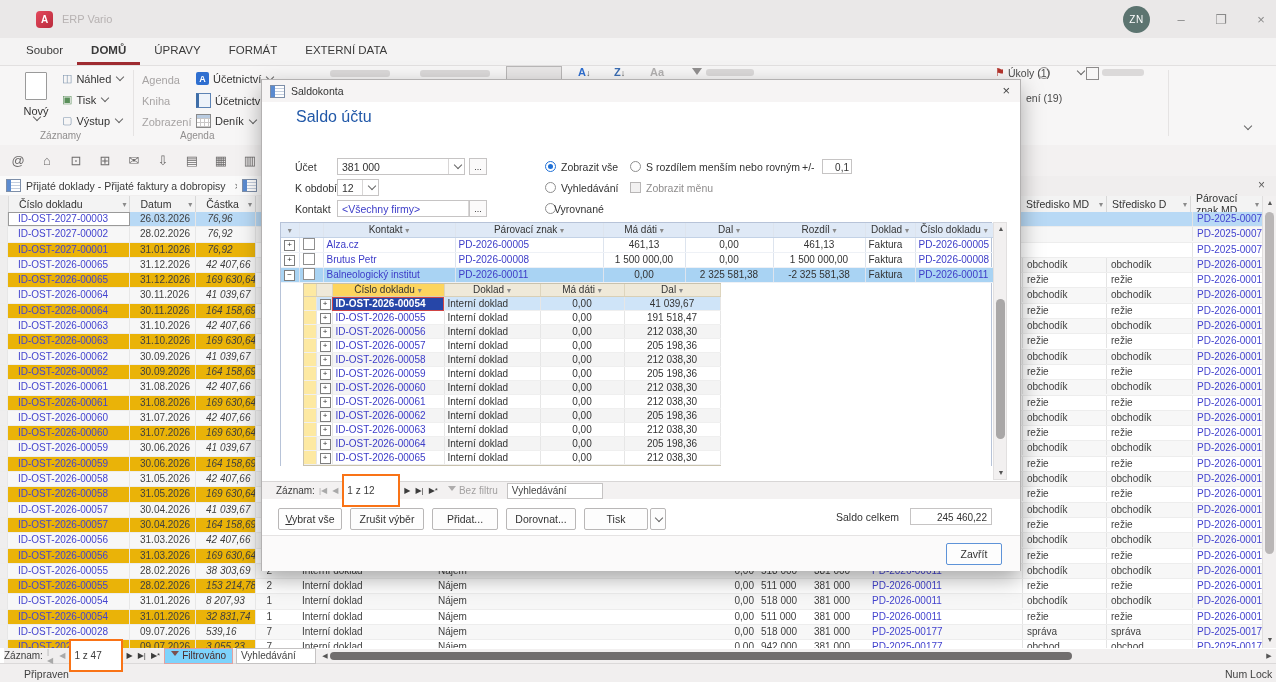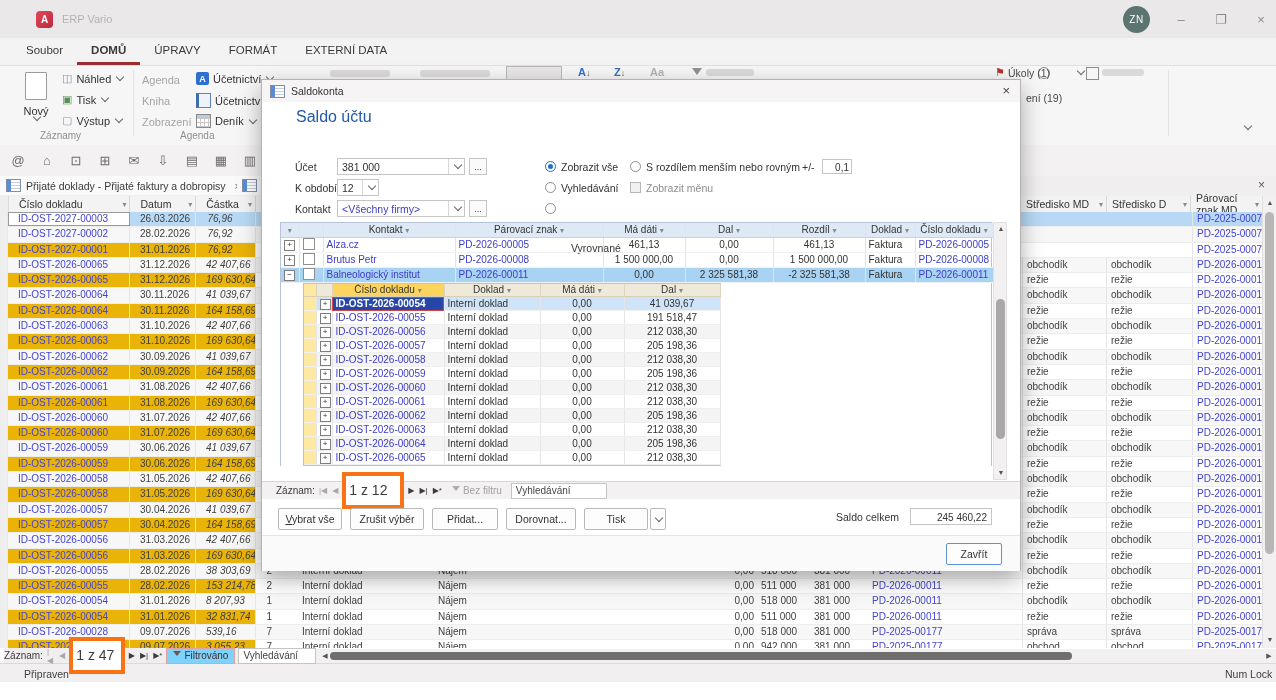--- a/index.html
+++ b/index.html
@@ -83,21 +83,21 @@
   .lc.id{width:122px;color:#4343cf;}
   .lc.dt{width:66px;color:#3f3f3f;}
   .lc.am{width:60px;color:#3f3f3f;text-align:center;padding-right:21px;font-style:italic;}
   .lrow.sel .dt,.lrow.sel .am{background:#b8d9f5;}
   .lrow.sel .id{background:#fff;outline:1px solid #9a9a9a;outline-offset:-1px;}
 
   
   .recnav{position:absolute;display:flex;align-items:center;gap:3px;font-size:10px;color:#3c3c3c;}
   .recnav .nbtn{font-size:8px;color:#3c3c3c;padding:0 1px;}
   .recnav .nbtn.dim{color:#a9a9a9;}
-  .recbox{width:48px;height:13px;border:4px solid #f97316;background:#fff;font-size:14px;padding:8px 3px;line-height:13px;}
+  .recbox{width:48px;height:13px;border:2px solid #f97316;background:#fff;font-size:10px;padding:8px 3px;line-height:13px;}
   .chip-filter{display:flex;align-items:center;gap:3px;background:#7dd3fc;border:1px solid #e0a2a2;height:14px;
                padding:0 6px;font-size:10px;color:#4a2a2a;}
   .chip-filter.off{background:transparent;border:none;color:#a3a1a1;}
   .mini-funnel{width:0;height:0;border:4px solid transparent;border-top:5px solid #7b5050;}
   .mini-funnel.gray{border-top-color:#aeacac;}
   .searchbox{height:14px;border:1px solid #c5c3c3;background:#fff;font-size:10px;color:#444;
              padding:0 4px;line-height:14px;}
 
   
   .rheader{position:absolute;left:256px;top:196px;width:1006px;height:16px;background:#f3f3f3;border-bottom:1px solid #cfcfcf;}
@@ -921,34 +921,34 @@
 
     <div class="f-label" style="left:33px;top:102px;">K období</div>
     <div class="combo" style="left:75px;top:99px;width:42px;">
       <span class="val">12</span>
       <span class="dd">
           <span class="chev"></span>
         </span>
     </div>
 
     <div class="f-label" style="left:33px;top:123px;">Kontakt</div>
-    <div class="combo" style="left:75px;top:120px;width:128px;">
+    <div class="combo" style="left:75px;top:120px;width:148px;">
       <span class="val" style="color:#3c3cc8;">&lt;Všechny firmy&gt;</span>
       <span class="dd">
           <span class="chev"></span>
         </span>
     </div>
     <div class="dots-btn" style="left:207px;top:120px;">...</div>
 
     <div class="radio on" style="left:283px;top:81px;"></div>
     <div class="opt-label" style="left:299px;top:81px;">Zobrazit vše</div>
     <div class="radio" style="left:283px;top:102px;"></div>
     <div class="opt-label" style="left:299px;top:102px;">Vyhledávání</div>
     <div class="radio" style="left:283px;top:123px;"></div>
-    <div class="opt-label" style="left:309px;top:123px;margin-top:39px;">Vyrovnané</div>
+    <div class="opt-label" style="left:292px;top:123px;">Vyrovnané</div>
 
     <div class="radio" style="left:368px;top:81px;"></div>
     <div class="opt-label" style="left:384px;top:81px;">S rozdílem menším nebo rovným</div>
     <div class="opt-label" style="left:540px;top:81px;">+/-</div>
     <div class="diff-input" style="left:560px;top:79px;">0,1</div>
     <div class="cbox" style="left:368px;top:102px;"></div>
     <div class="opt-label dim" style="left:384px;top:102px;">Zobrazit měnu</div>
 
     <div class="dtable">
       <table class="grid">

